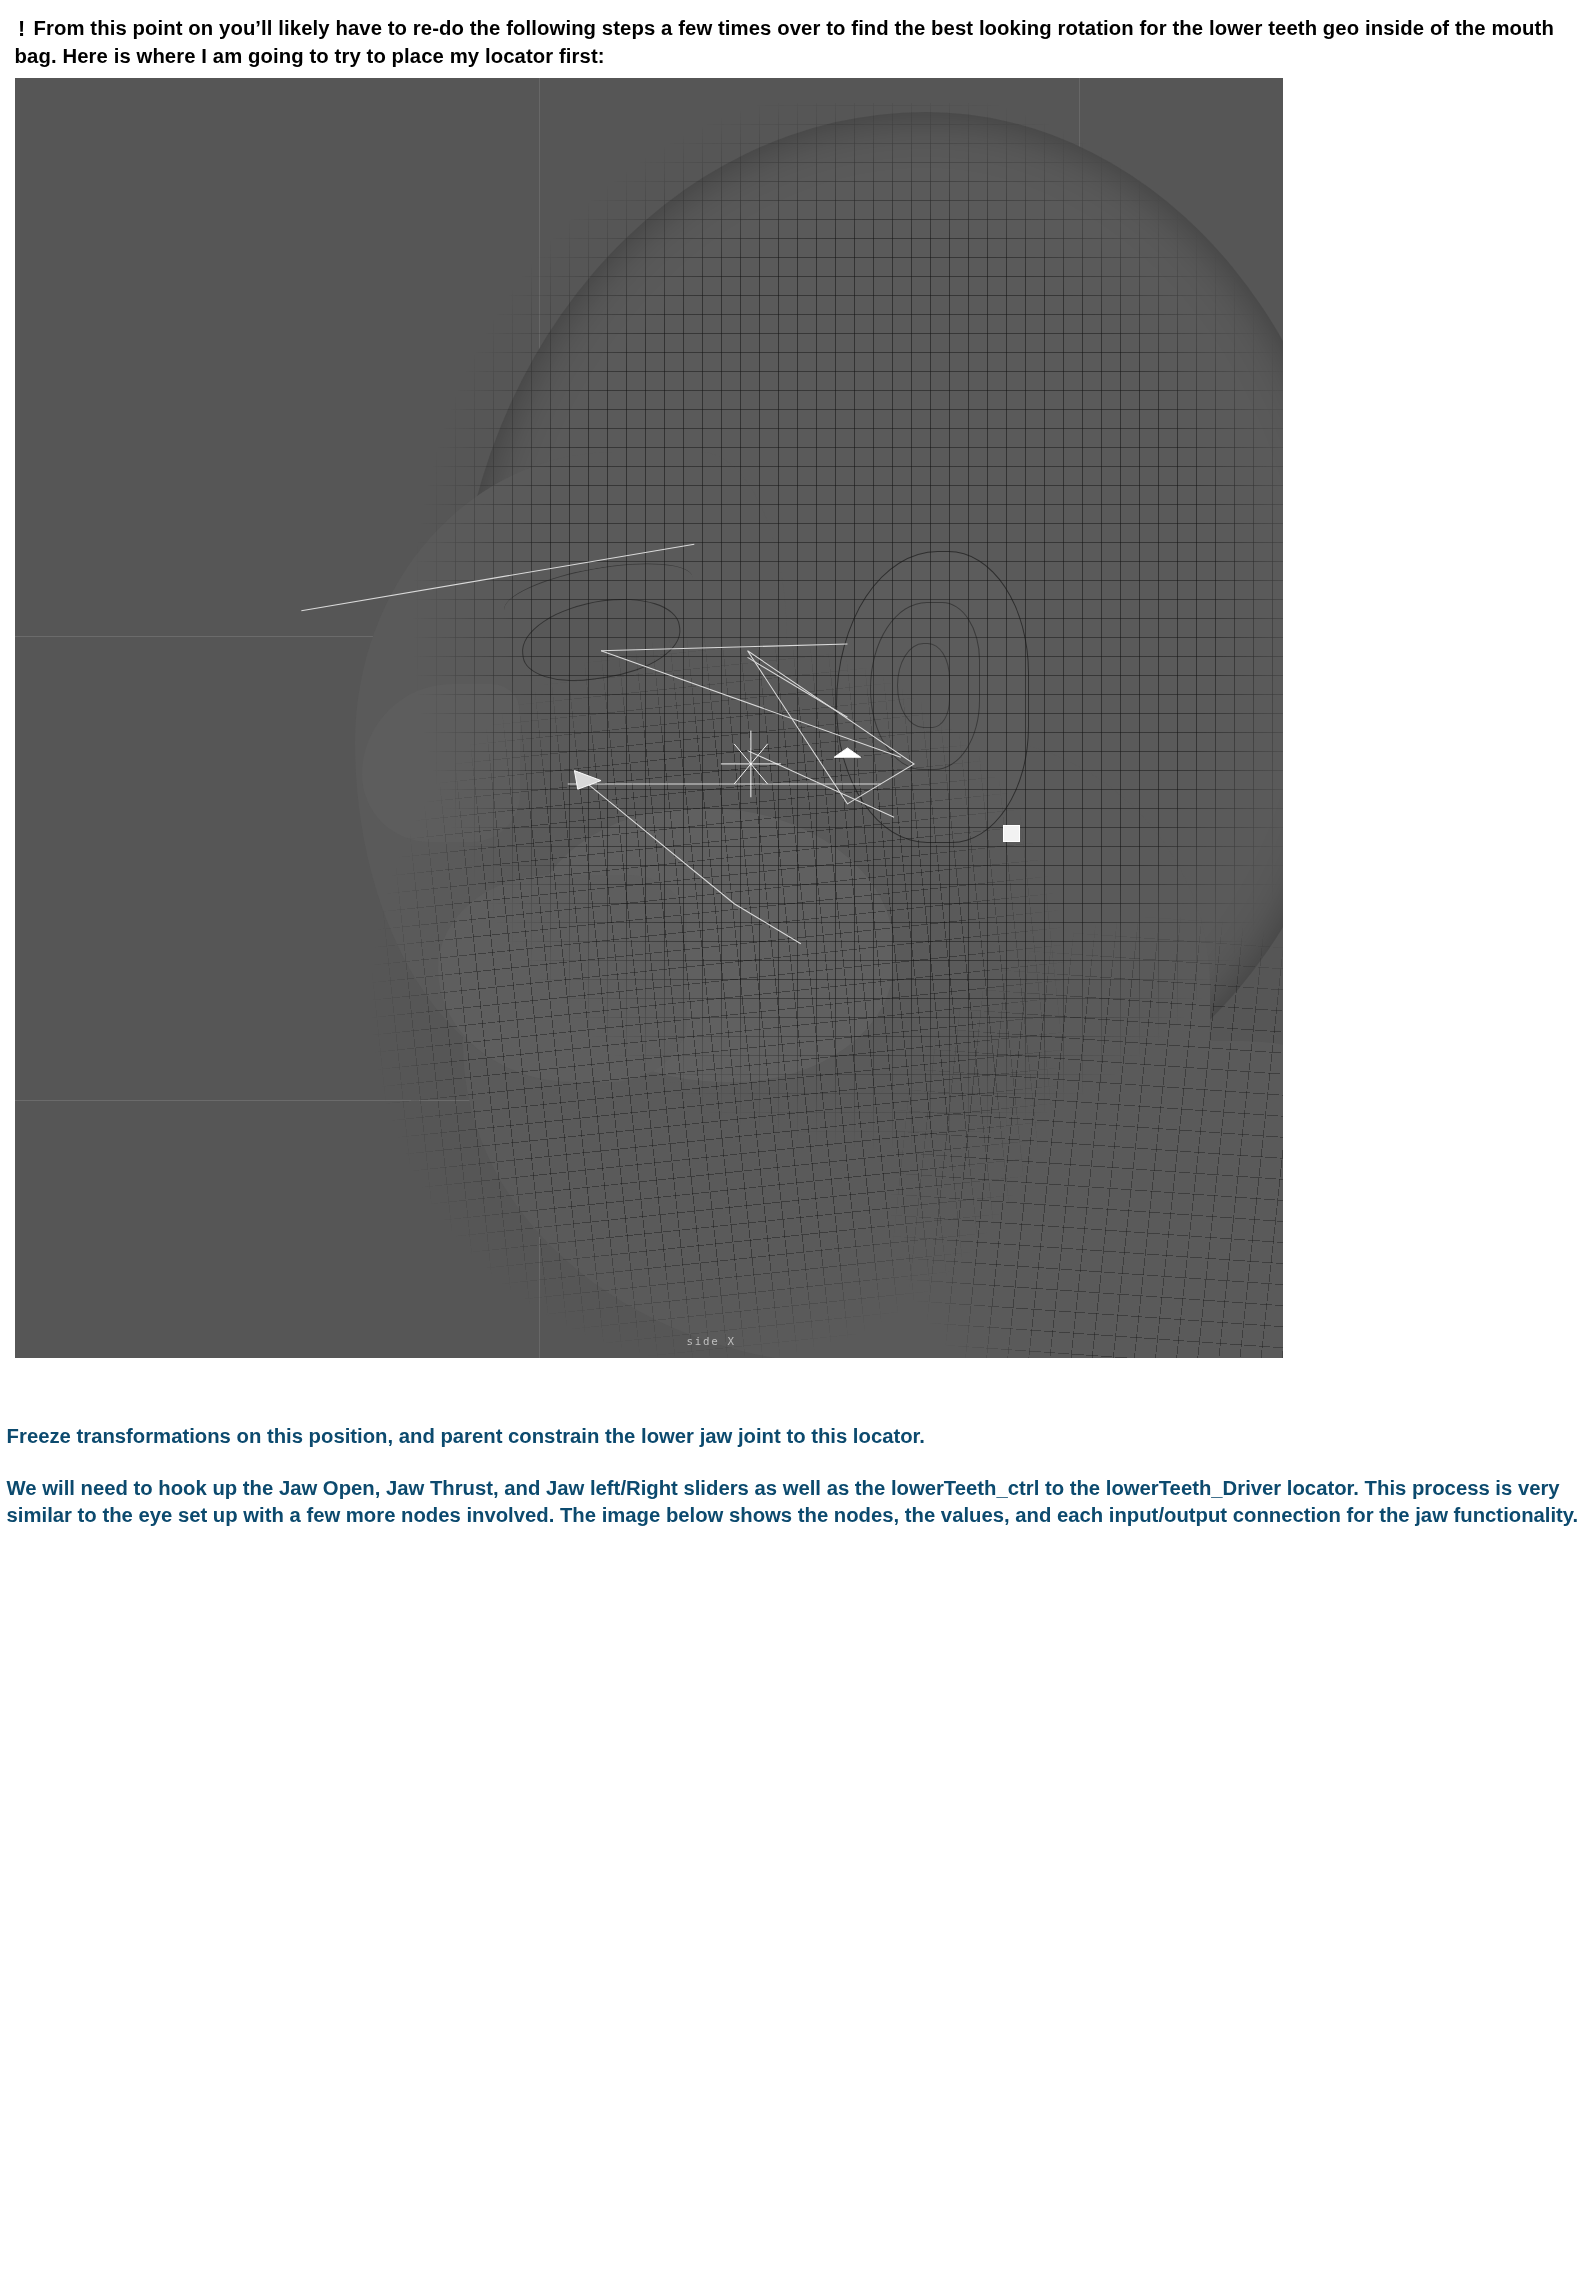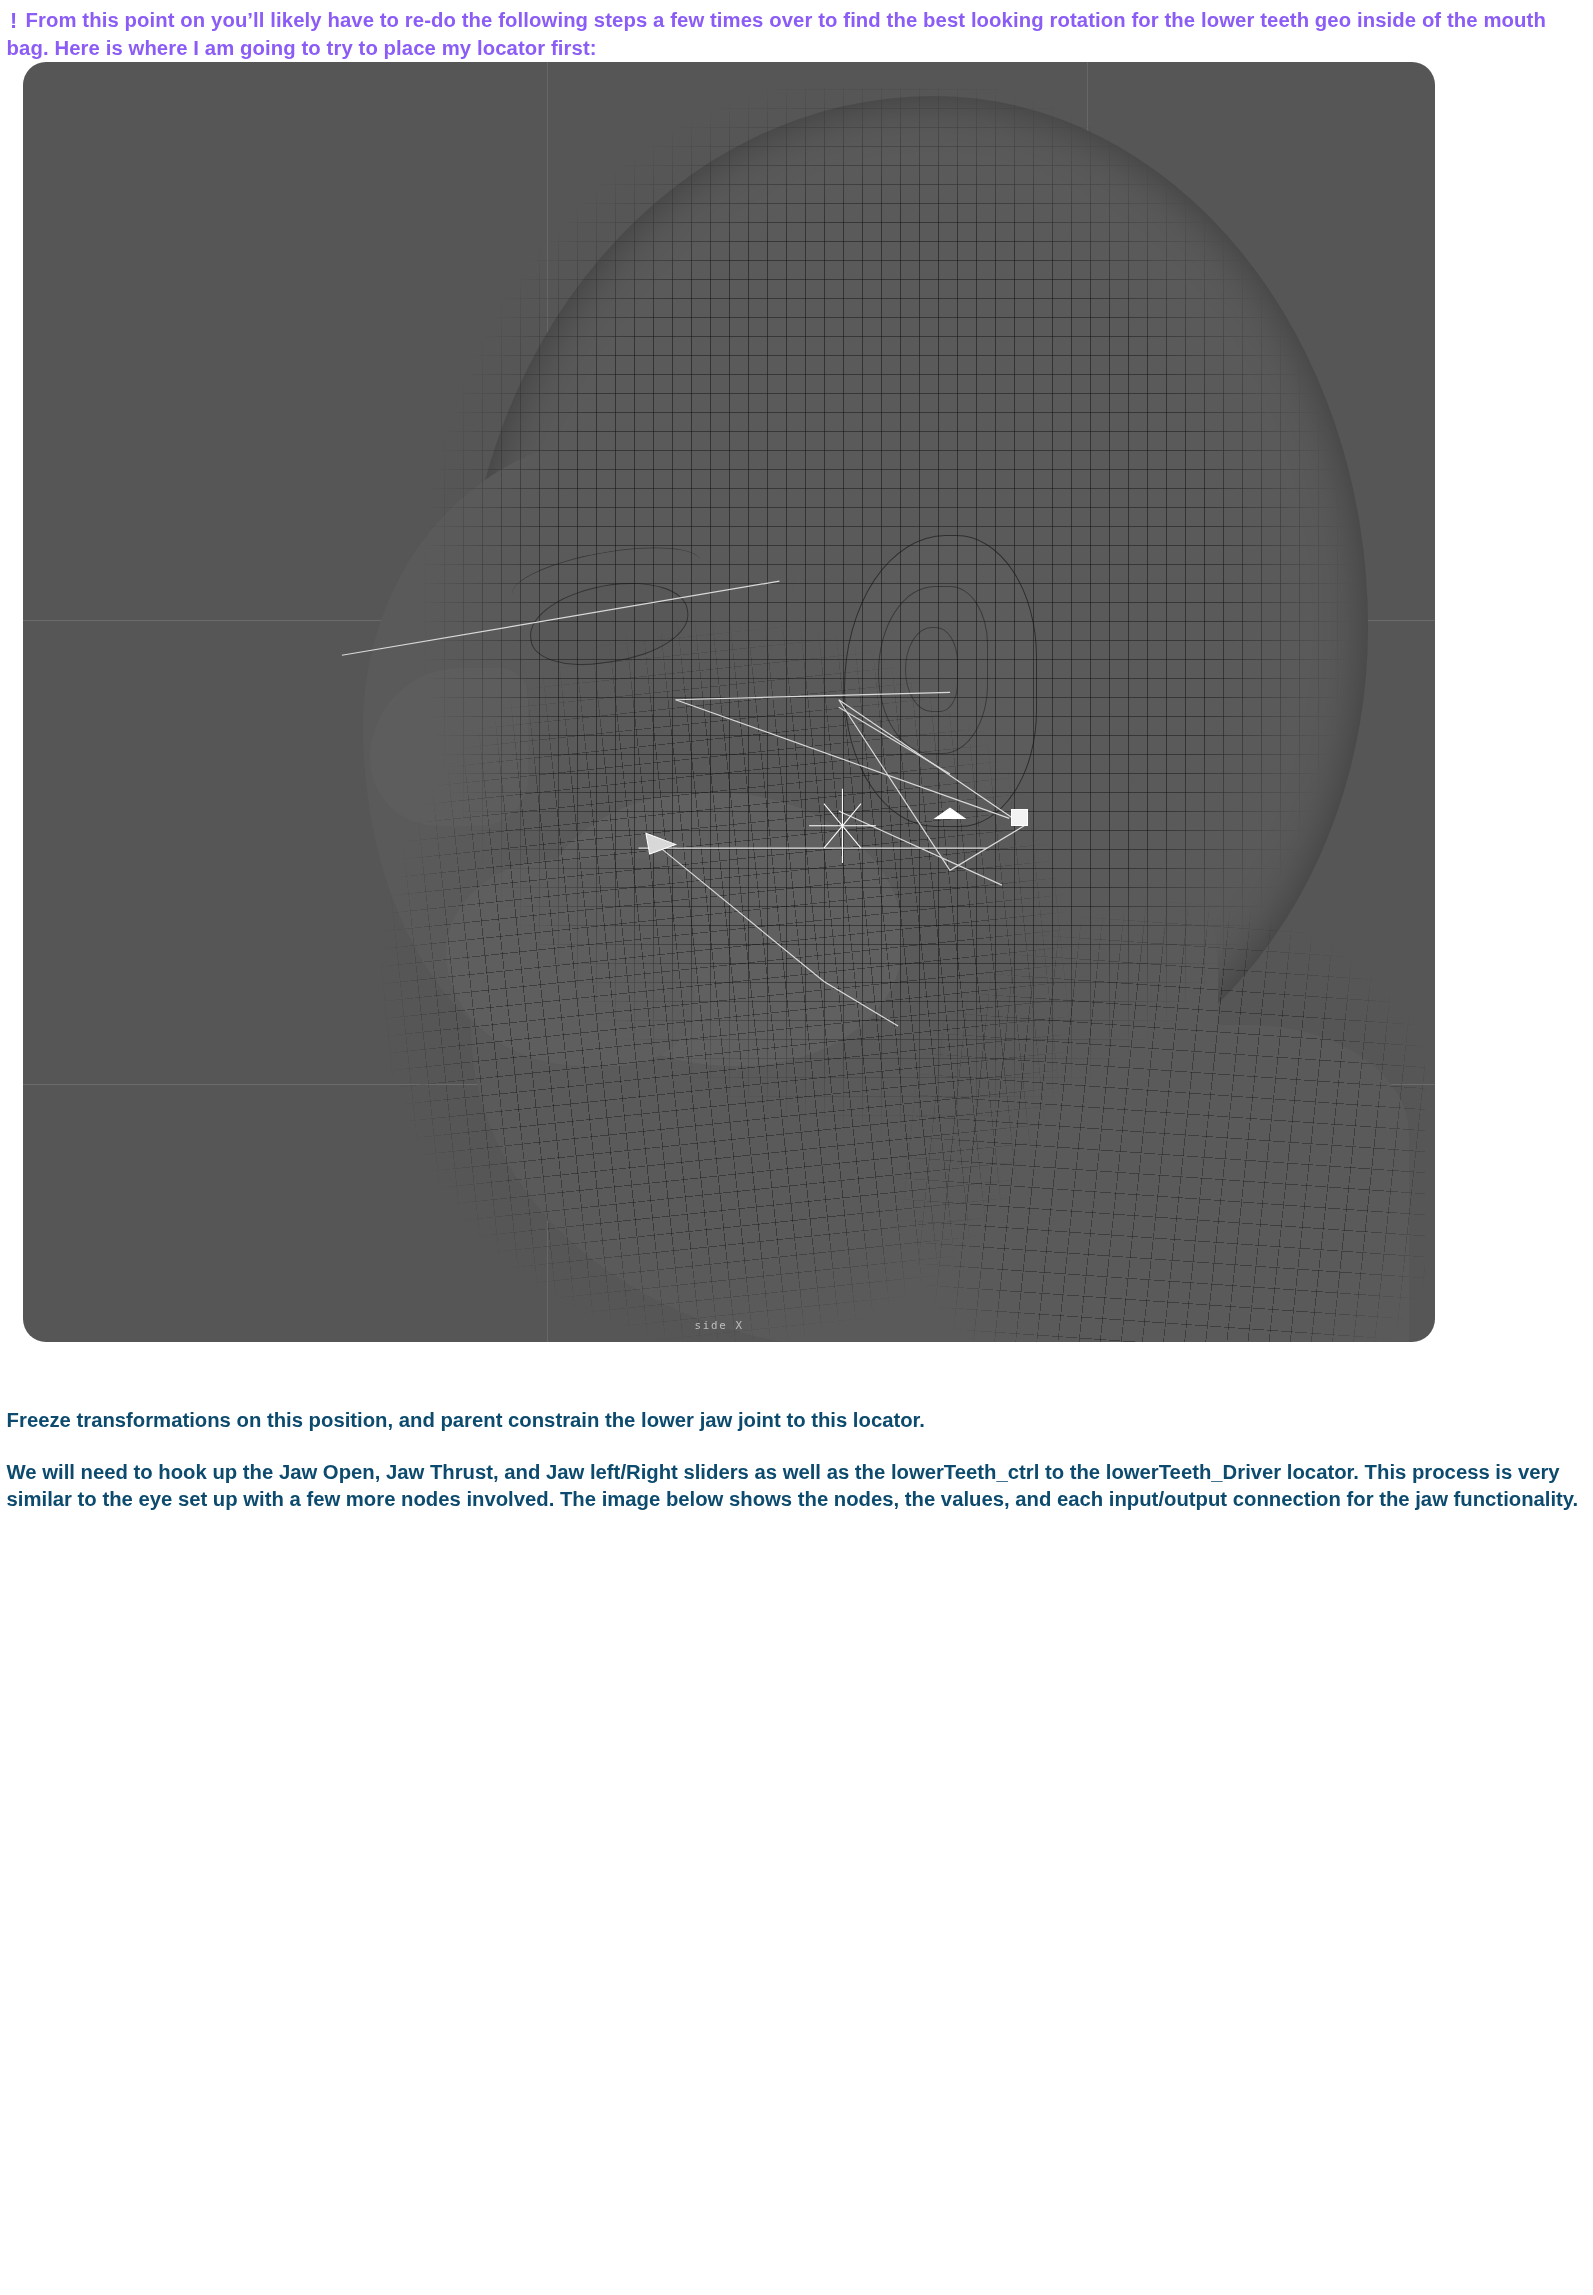--- a/index.html
+++ b/index.html
@@ -19,46 +19,45 @@
     padding: 0 6.6px;
   }
   .intro-block {
     padding: 6.6px 0 0 0;
   }
   .intro-line {
     font-size: 20.3px;
     font-weight: bold;
     line-height: 1.33;
     letter-spacing: 0.1px;
-    color: #8b5cf6;
-    margin: 0;
+    color: #000000;
+    margin: 8px;
   }
   .bang {
     font-size: 21.6px;
     font-weight: bold;
     display: inline-block;
     padding: 0 8.3px 0 3.3px;
     vertical-align: top;
   }
   .spoiler {
     font-size: 18px;
     color: #545454;
     line-height: 1.35;
     margin: 15px 0 8.3px 0;
     font-weight: normal;
   }
   
   .viewport {
     position: relative;
-    width: 1412px;
+    width: 1268px;
     height: 1280px;
-    margin: 0 0 0 16px;
+    margin: 0 0 0 8px;
     background: #565656;
     overflow: hidden;
-    border-radius: 23px;
   }
   .vp-inner {
     position: absolute;
     inset: 0;
   }
   
   .grid-h {
     position: absolute;
     left: 0;
     width: 100%;

